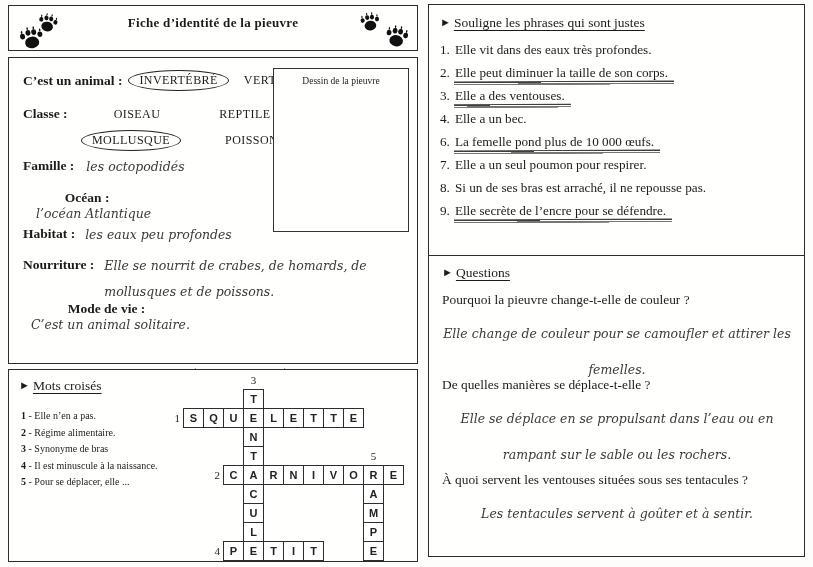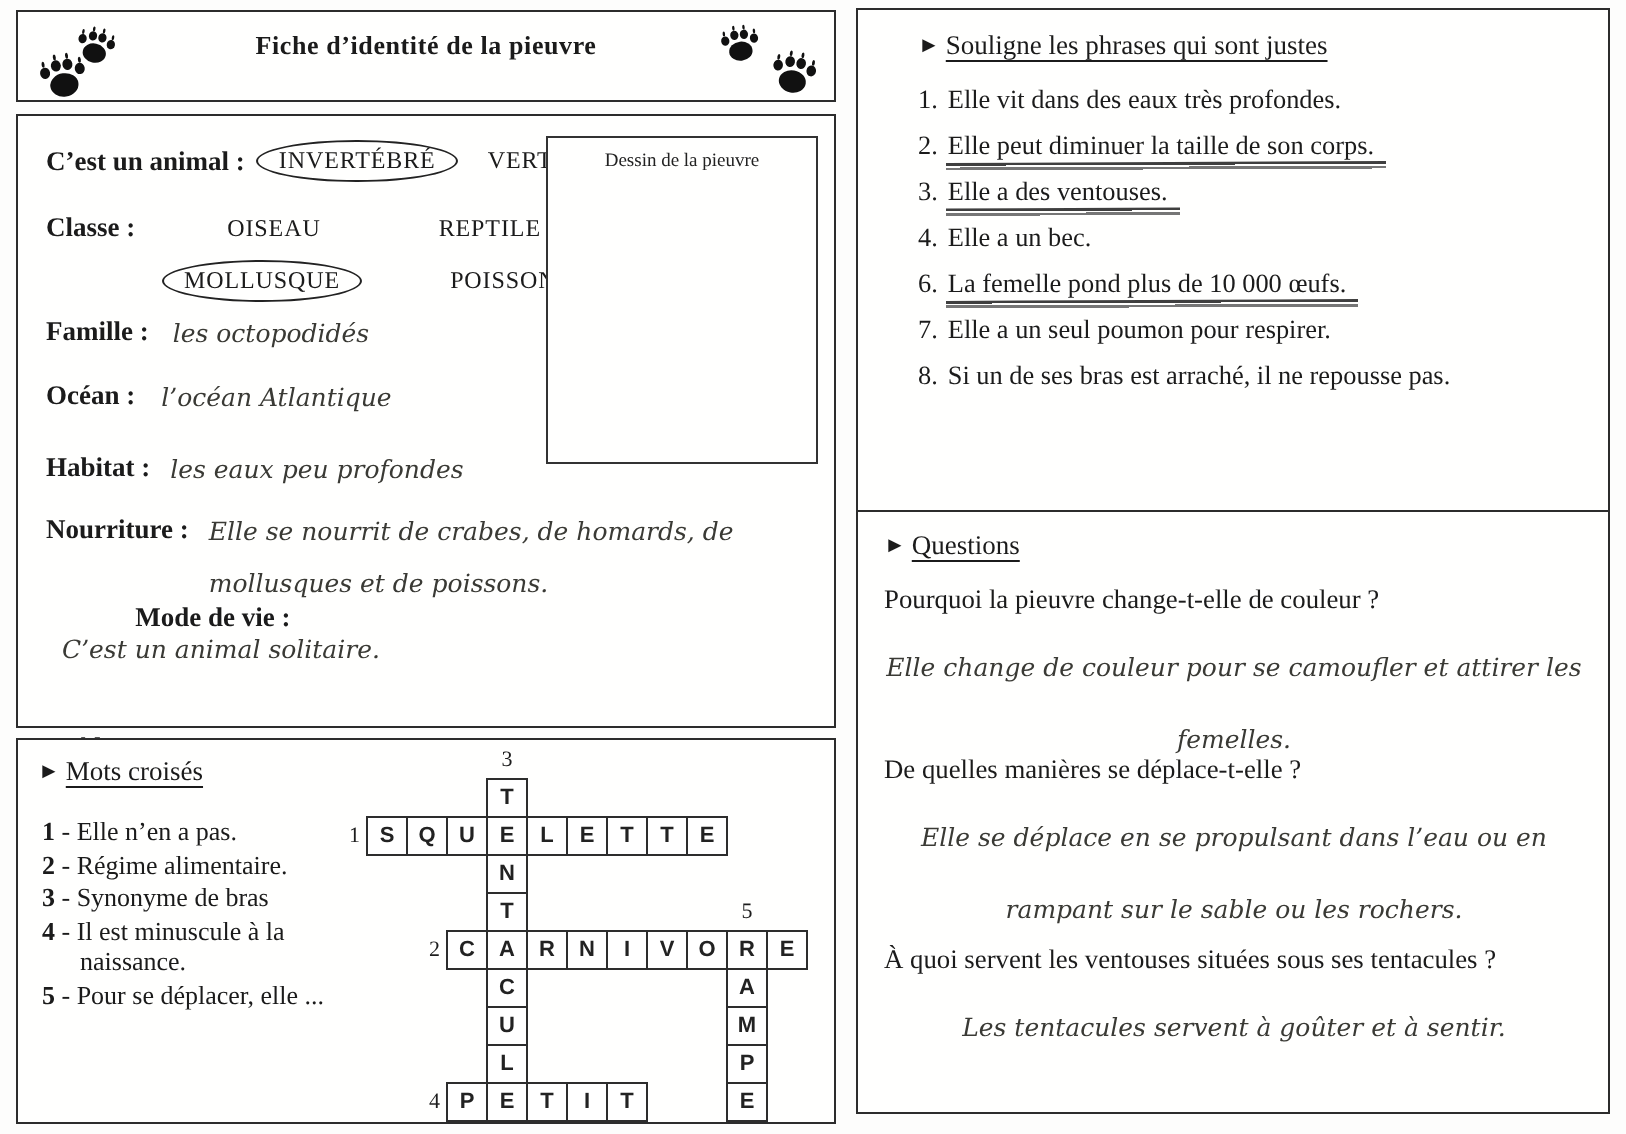--- a/index.html
+++ b/index.html
@@ -4,59 +4,59 @@
 <style>
   html,body{margin:0;padding:0;background:#e9e9e6;}
   .page{position:relative;width:813px;height:567px;background:#fdfdfc;overflow:hidden;
         font-family:"Liberation Serif",serif;color:#1b1b1b;}
   .box{position:absolute;background:#fffffe;border:1.5px solid #2c2c2c;box-sizing:border-box;}
 
   
   .title-box{left:8px;top:5px;width:410px;height:46px;}
   .identity-box{left:8px;top:57px;width:410px;height:307px;}
   .crossword-box{left:8px;top:369px;width:410px;height:193px;}
-  .sentences-box{left:428px;top:4px;width:377px;height:283px;padding:10px 30px;}
+  .sentences-box{left:428px;top:4px;width:377px;height:283px;padding:10px 11px;}
   .questions-box{left:428px;top:255px;width:377px;height:302px;padding:9px 13px;}
 
   
   .title-box h1{margin:0;padding-top:9px;text-align:center;font-size:13px;font-weight:bold;letter-spacing:.3px;}
   .paw{position:absolute;color:#111;line-height:0;}
   .paw svg{fill:currentColor;}
   .paw-l1{left:28px;top:6px;width:22px;height:21px;transform:rotate(12deg);}
   .paw-l2{left:9px;top:19px;width:27px;height:25px;transform:rotate(-8deg);}
   .paw-r1{left:350px;top:5px;width:22px;height:21px;transform:rotate(-6deg);}
   .paw-r2{left:375px;top:18px;width:26px;height:24px;transform:rotate(10deg);}
 
   
   .id-row{position:absolute;left:14px;display:flex;align-items:center;white-space:nowrap;}
   .id-label{font-weight:bold;font-size:13.5px;}
   .opt{font-size:12px;letter-spacing:.45px;}
   .circled{border:1.5px solid #222;border-radius:50%;padding:2px 10px;}
   .row-animal{top:12px;}
   .row-classe1{top:48px;gap:32px;}
   .row-classe2{top:72px;left:72px;}
   .row-famille{top:100px;}
-  .row-ocean{top:132px;}
+  .row-ocean{top:132px;flex-direction:column;}
   .row-habitat{top:168px;}
   .row-nourriture{top:199px;align-items:flex-start;white-space:normal;}
   .row-mode{top:243px;flex-direction:column;}
   .row-pred{top:272px;margin-top:36px;}
   .hand{font-family:"DejaVu Serif",serif;font-style:italic;font-size:12.5px;color:#3a3a35;}
   .row-nourriture .hand{width:288px;line-height:26px;margin-top:-4px;}
   .dessin-box{position:absolute;left:264px;top:10px;width:134px;height:162px;border:1.3px solid #333;background:#fffffe;}
   .dessin-box .d-label{display:block;text-align:center;padding-top:7px;font-size:9.5px;color:#222;}
 
   
   .sec-head{font-size:13.5px;}
   .sec-head .marker{font-size:11px;margin-right:3px;vertical-align:1px;}
   .sec-head .h-text{text-decoration:underline;text-underline-offset:2.5px;}
 
   
   .cw-head{position:absolute;left:10px;top:8px;}
-  .clues{position:absolute;left:12px;top:38px;width:160px;font-size:13px;}
+  .clues{position:absolute;left:12px;top:38px;width:160px;font-size:10px;}
   .clue{padding-left:19px;text-indent:-19px;line-height:15.6px;margin-bottom:1px;}
   .clue b{font-weight:bold;}
   .grid{position:absolute;left:154px;top:0;width:242px;height:191px;}
   .cell{position:absolute;width:21px;height:20px;border:1px solid #2d2d2d;background:#fff;box-sizing:border-box;
         display:flex;align-items:center;justify-content:center;
         font-family:"Liberation Sans",sans-serif;font-weight:bold;font-size:11px;color:#222;}
   .glabel{position:absolute;width:21px;height:20px;box-sizing:border-box;font-size:11px;color:#1d1d1d;display:flex;align-items:center;}
   .g-top{justify-content:center;}
   .g-left{justify-content:flex-end;padding-right:4px;}
 
@@ -240,20 +240,21 @@
       <span class="marker">►</span><span class="h-text">Souligne les phrases qui sont justes</span>
     </div>
     <div class="s-list">
         <div class="s-item"><span class="s-num">1.</span><span class="s-text">Elle vit dans des eaux très profondes.</span></div>
         <div class="s-item"><span class="s-num">2.</span><span class="s-text hl">Elle peut diminuer la taille de son corps.</span></div>
         <div class="s-item"><span class="s-num">3.</span><span class="s-text hl">Elle a des ventouses.</span></div>
         <div class="s-item"><span class="s-num">4.</span><span class="s-text">Elle a un bec.</span></div>
         <div class="s-item"><span class="s-num">6.</span><span class="s-text hl">La femelle pond plus de 10 000 œufs.</span></div>
         <div class="s-item"><span class="s-num">7.</span><span class="s-text">Elle a un seul poumon pour respirer.</span></div>
         <div class="s-item"><span class="s-num">8.</span><span class="s-text">Si un de ses bras est arraché, il ne repousse pas.</span></div>
+        <div class="s-item"><span class="s-num">9.</span><span class="s-text hl">Elle secrète de l’encre pour se défendre.</span></div>
       </div>
   </section>
 
   <section class="box questions-box">
     <div class="sec-head">
       <span class="marker">►</span><span class="h-text">Questions</span>
     </div>
     <div>
         <div class="qa qa-0">
           <div class="q-text">Pourquoi la pieuvre change-t-elle de couleur ?</div>

